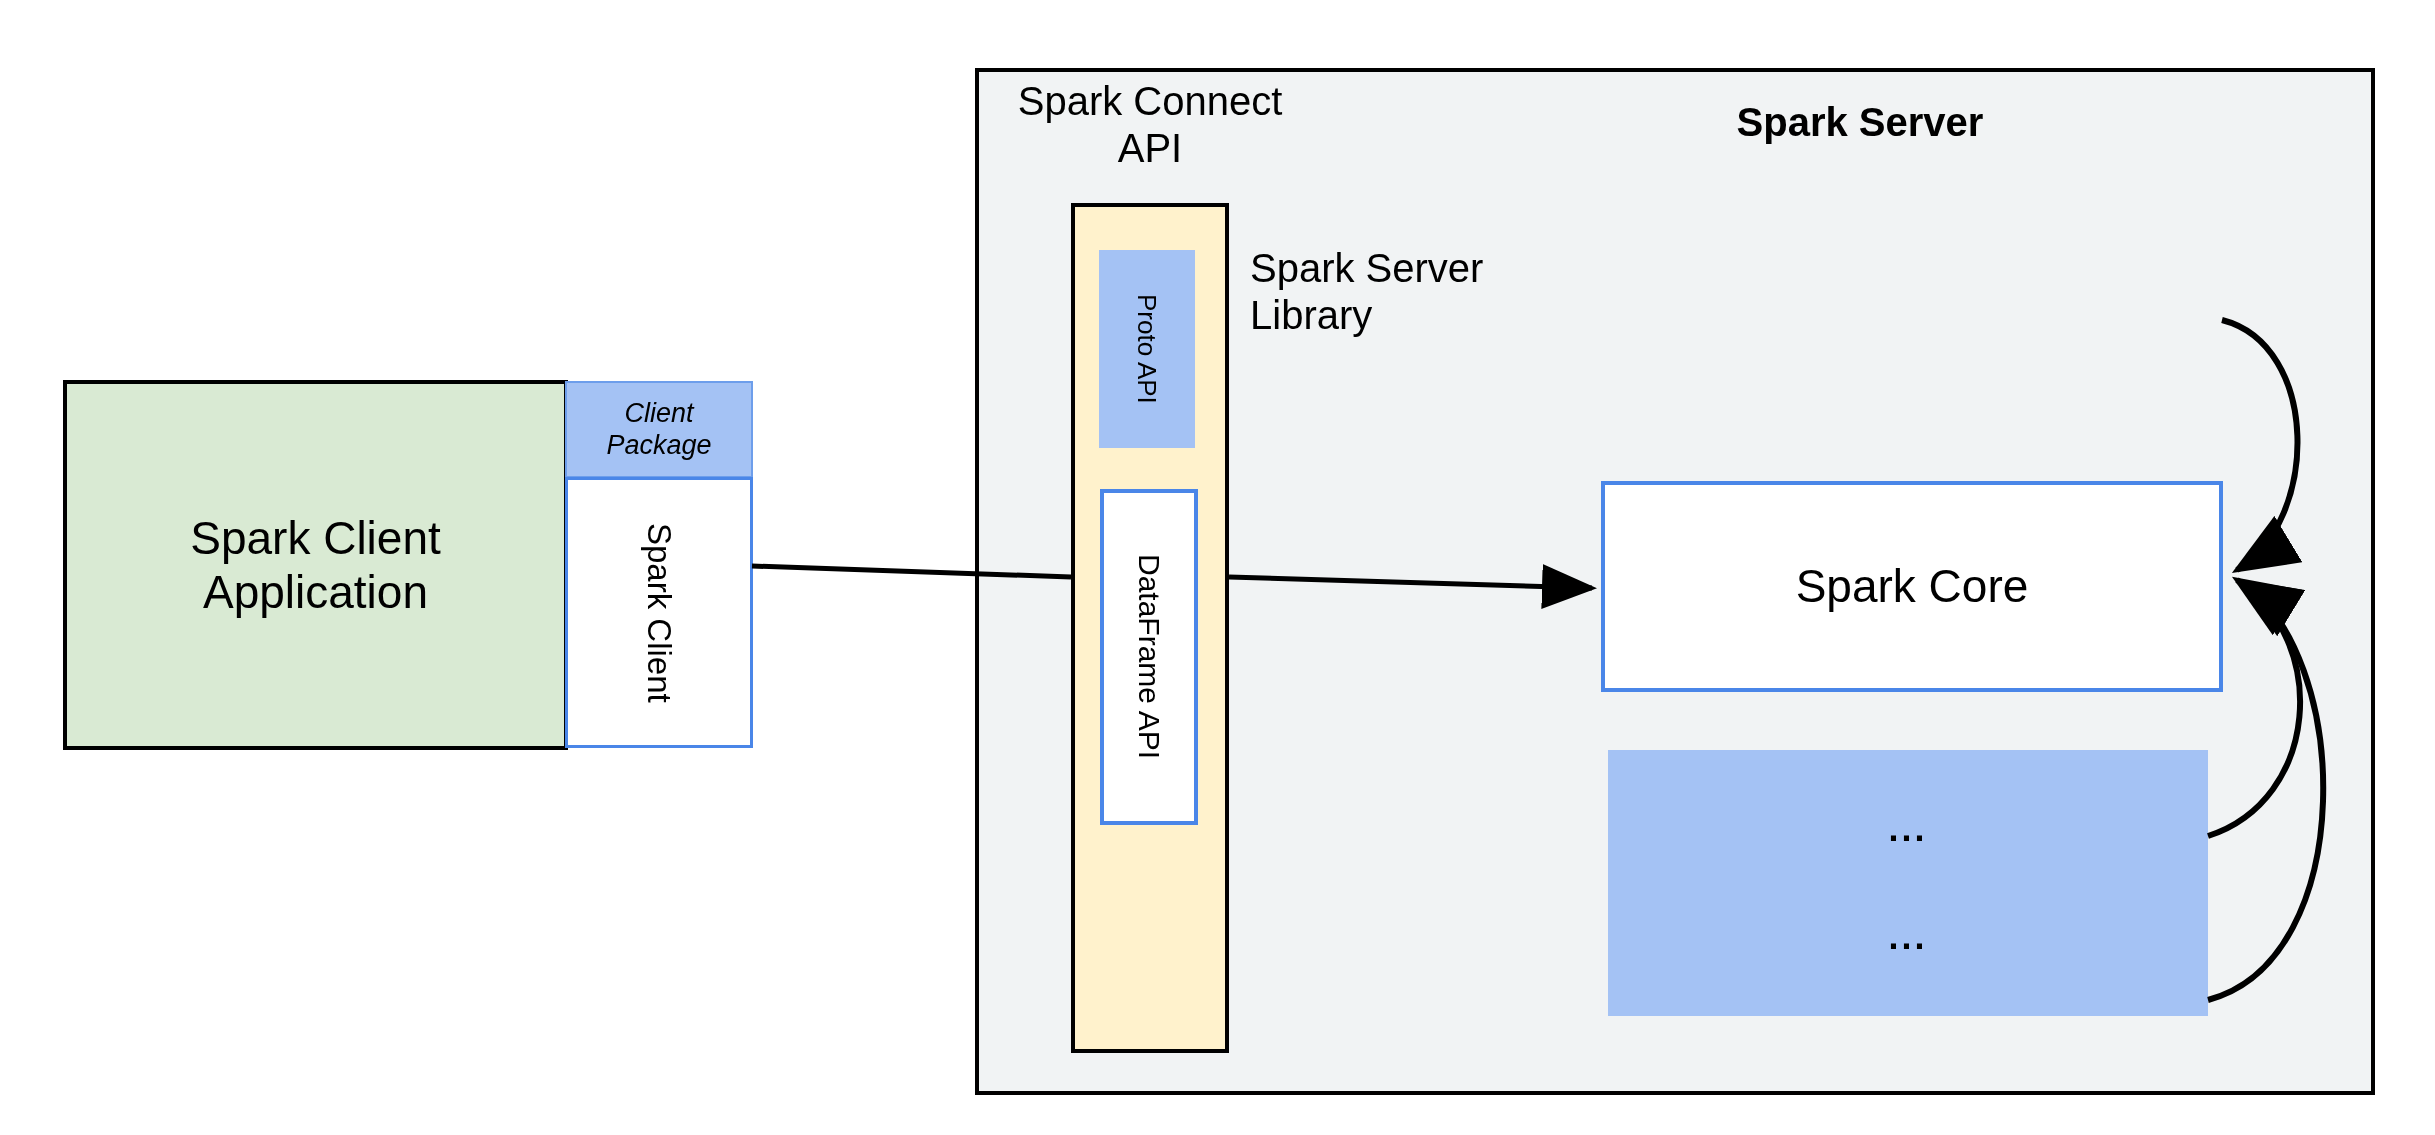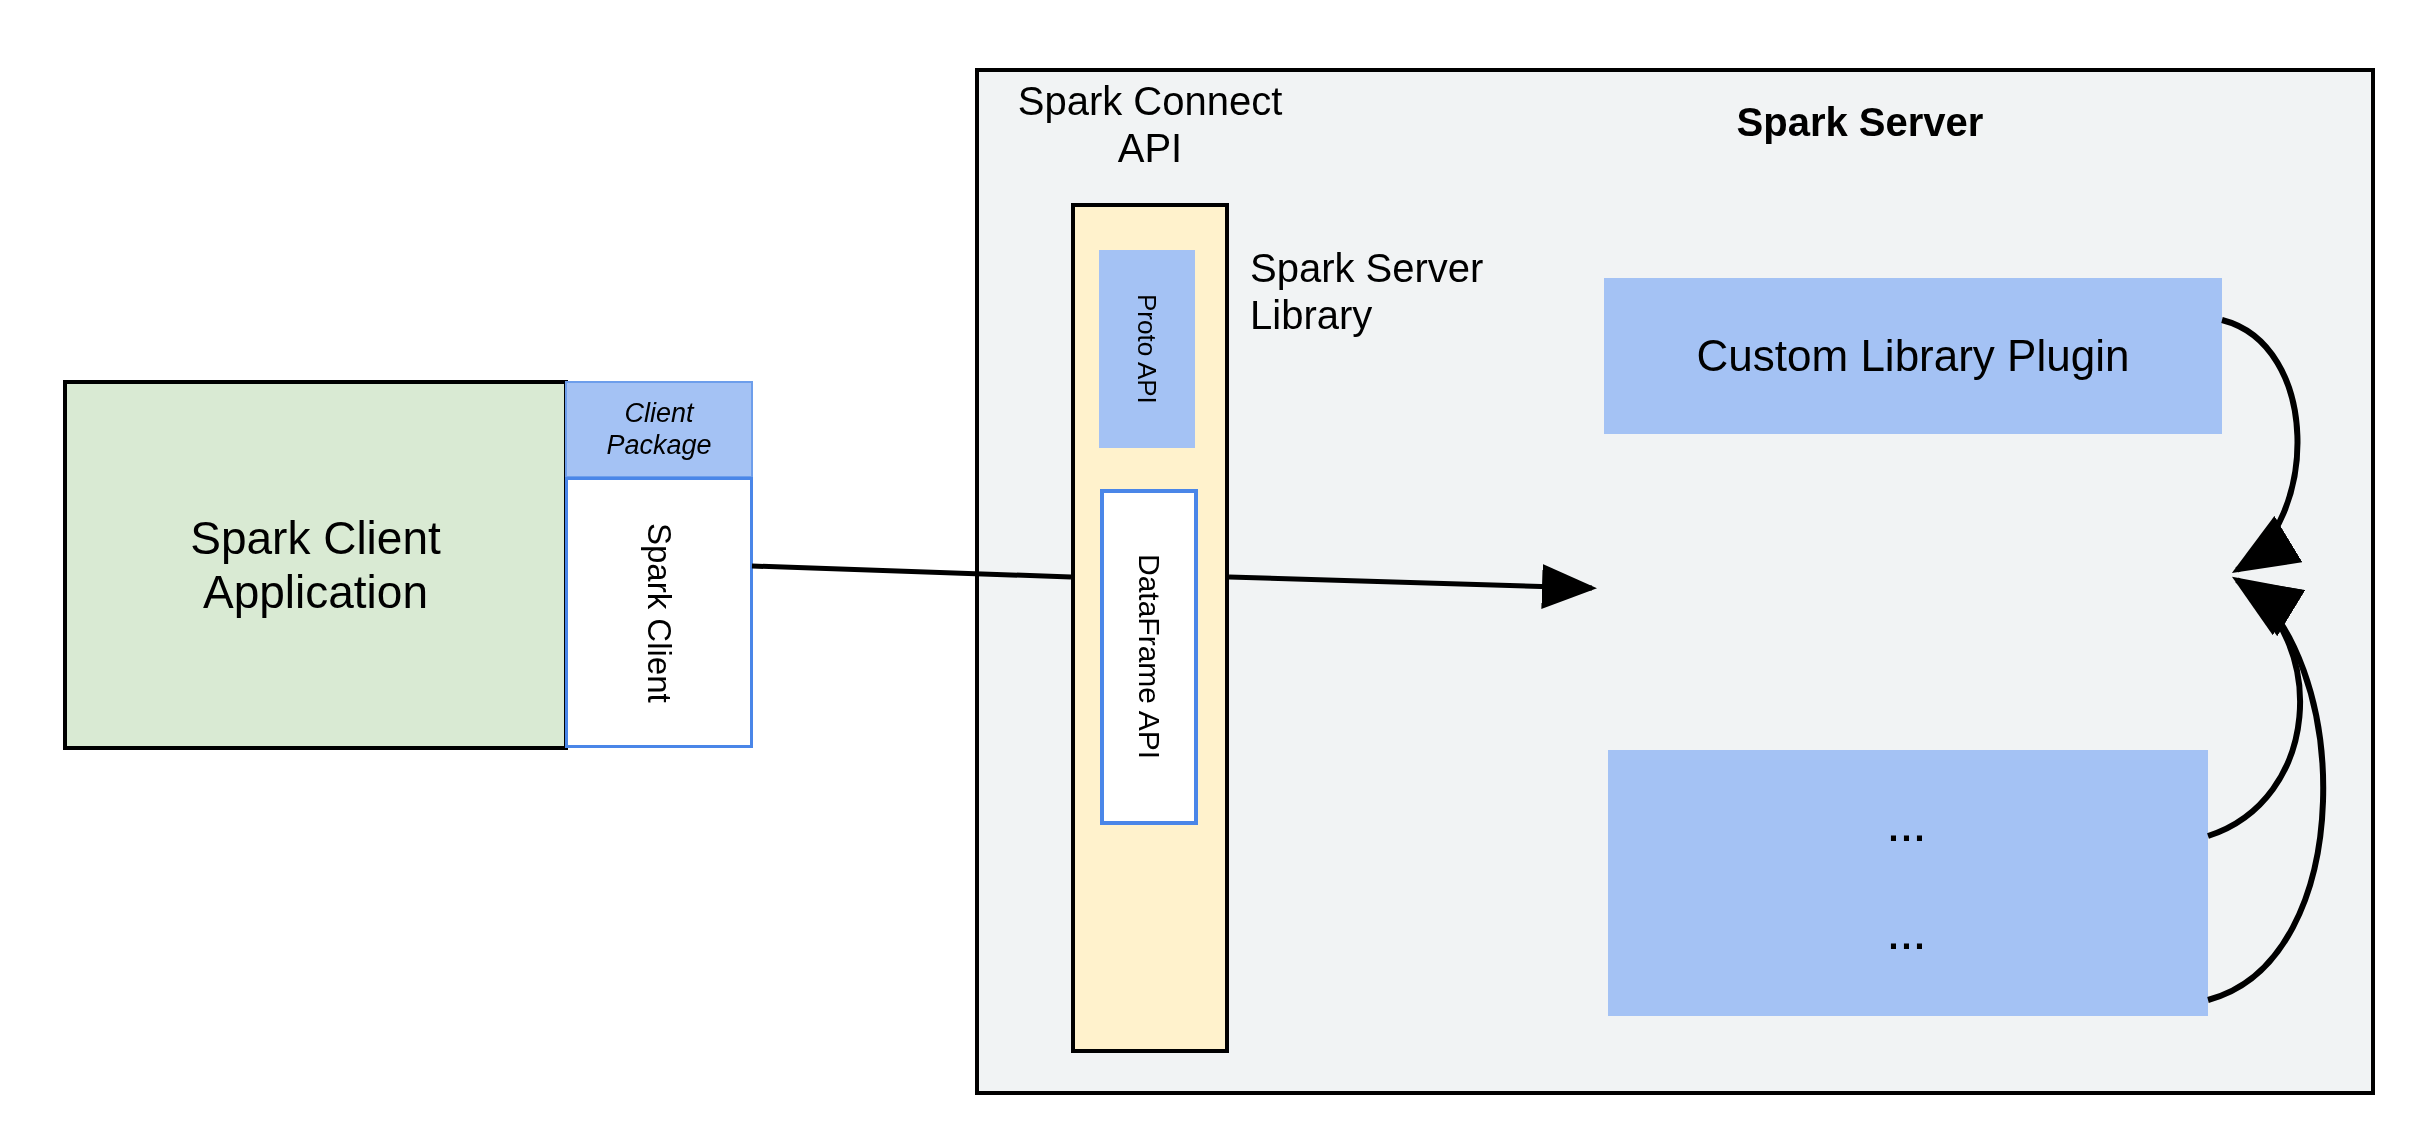--- a/index.html
+++ b/index.html
@@ -215,24 +215,24 @@
     <span class="vlabel">Proto API</span>
   </div>
 
   <div class="box" id="dataframe-api-box">
     <span class="vlabel">DataFrame API</span>
   </div>
 
   <div id="server-library-label">Spark Server
 Library</div>
 
-  <div class="box" id="custom-library-plugin-box">
-    <span>Custom Library Plugin</span>
-  </div>
-
+
+  <div class="box" id="spark-core-box">
+    <span>Spark Core</span>
+  </div>
 
   <div class="box" id="ellipsis-box-1">
     <span>...</span>
   </div>
 
   <div class="box" id="ellipsis-box-2">
     <span>...</span>
   </div>
 
   <div class="box" id="client-app-box">

